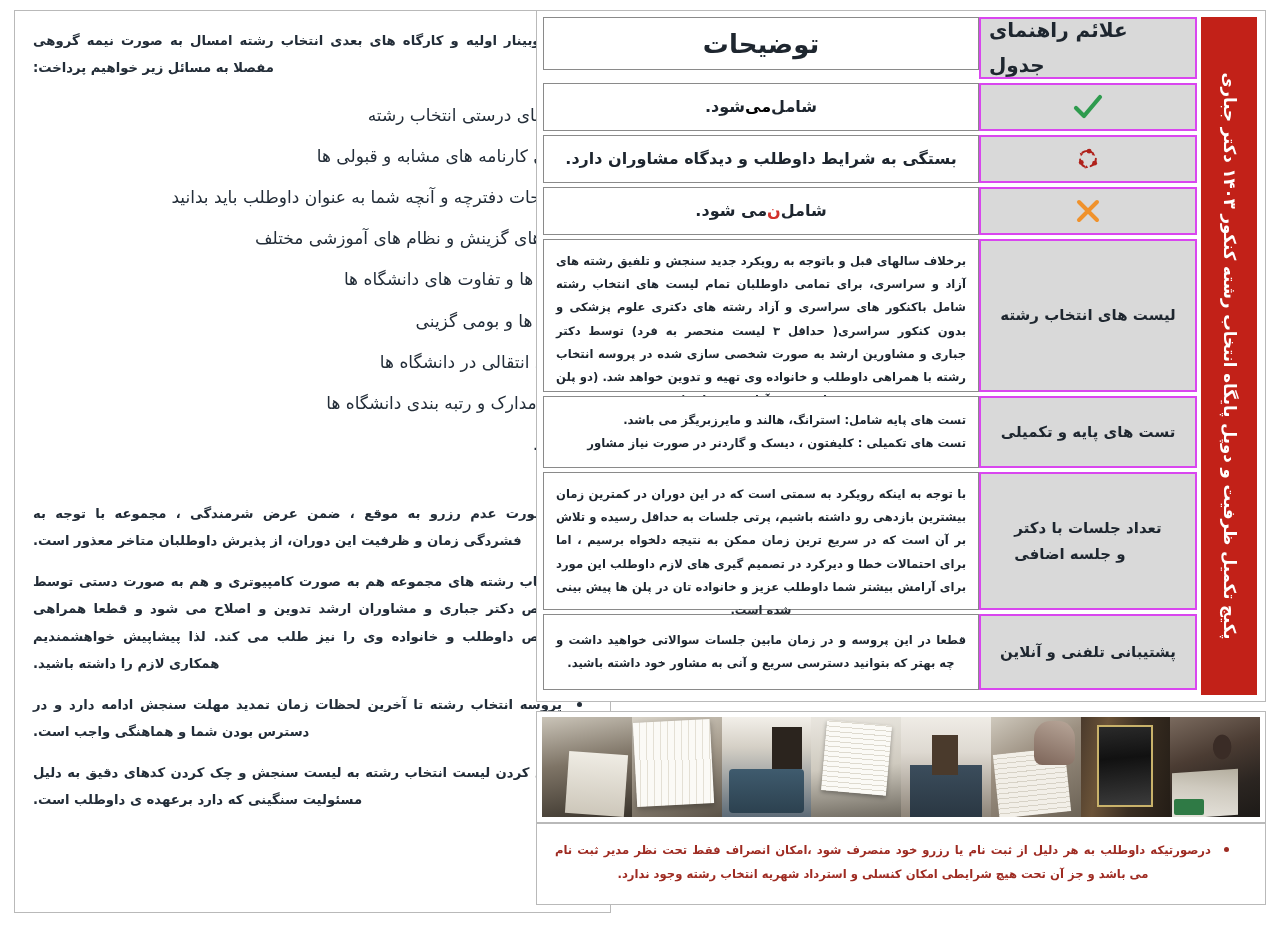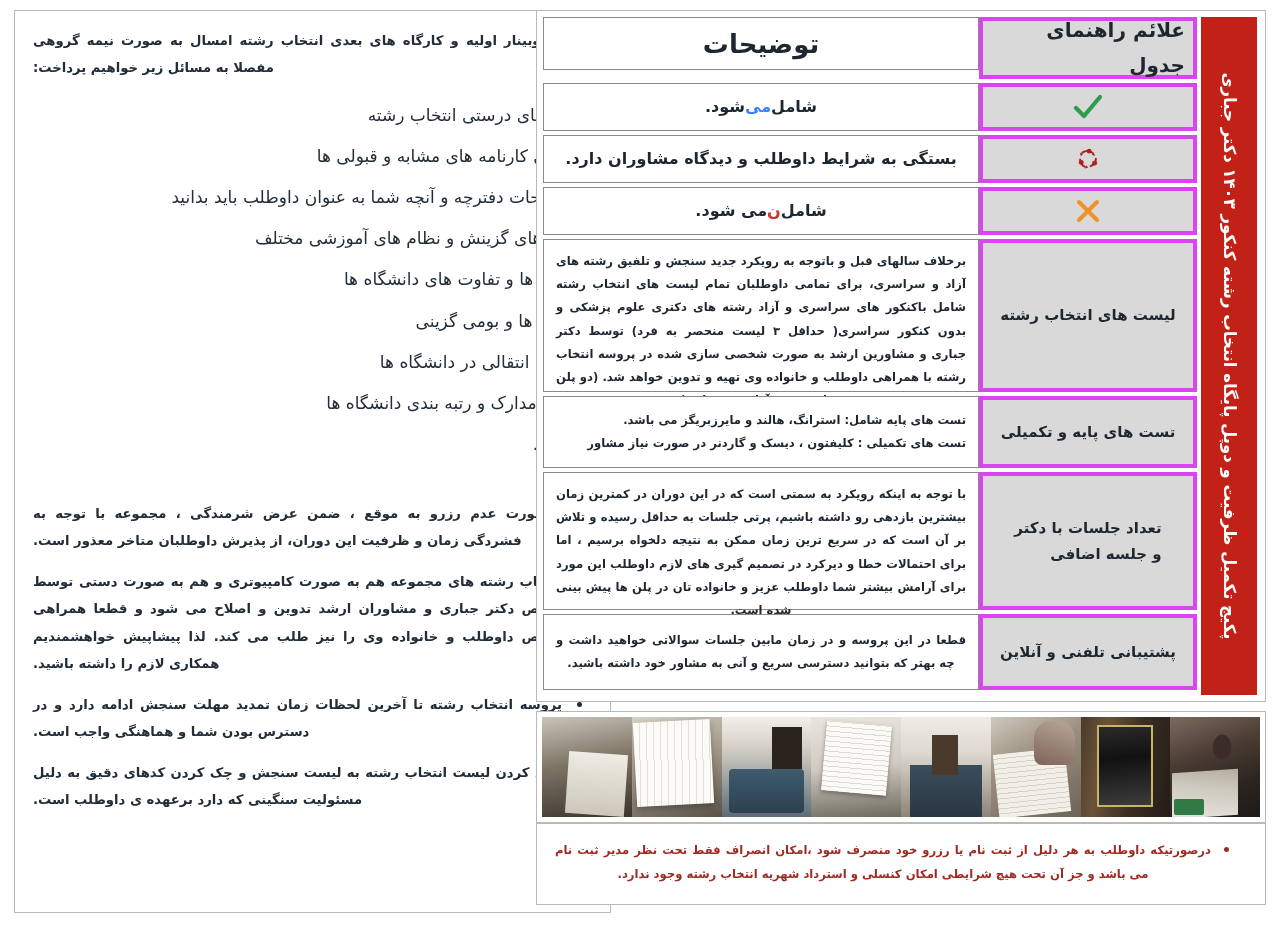--- a/index.html
+++ b/index.html
@@ -132,25 +132,25 @@
     flex-direction: row;
     direction: rtl;
     margin-bottom: 4px;
   }
   .trow:last-child { margin-bottom: 0; }
 
   .cell-key {
     flex: 0 0 218px;
     width: 218px;
     background: #d9d9d9;
-    border: 4px solid #d946ef;
+    border: 2px solid #d946ef;
     display: flex;
     align-items: center;
     justify-content: center;
-    text-align: right;
+    text-align: left;
     color: #1e262f;
     font-size: 15px;
     font-weight: bold;
     padding: 14px 8px;
     line-height: 1.75;
   }
 
   .cell-val {
     flex: 1 1 auto;
     background: #ffffff;
@@ -194,21 +194,21 @@
 
   .r-lists .cell-val, .r-sessions .cell-val, .r-support .cell-val,
   .r-tests .cell-val {
     align-items: center;
     display: block;
     padding-top: 10px;
   }
   .r-tests .cell-val { padding-top: 12px; text-align-last: right; }
   .r-support .cell-val { padding-top: 14px; }
 
-  .green-txt { color: #3b82f6; }
+  .green-txt { color: #000000; }
   .red-txt   { color: #d2322c; }
 
   
   .ic { display: inline-block; line-height: 1; }
 
   .ic-check svg  { width: 34px; height: 34px; display:block; }
   .ic-cycle svg  { width: 30px; height: 30px; display:block; }
   .ic-cross svg  { width: 30px; height: 30px; display:block; }
 
   

